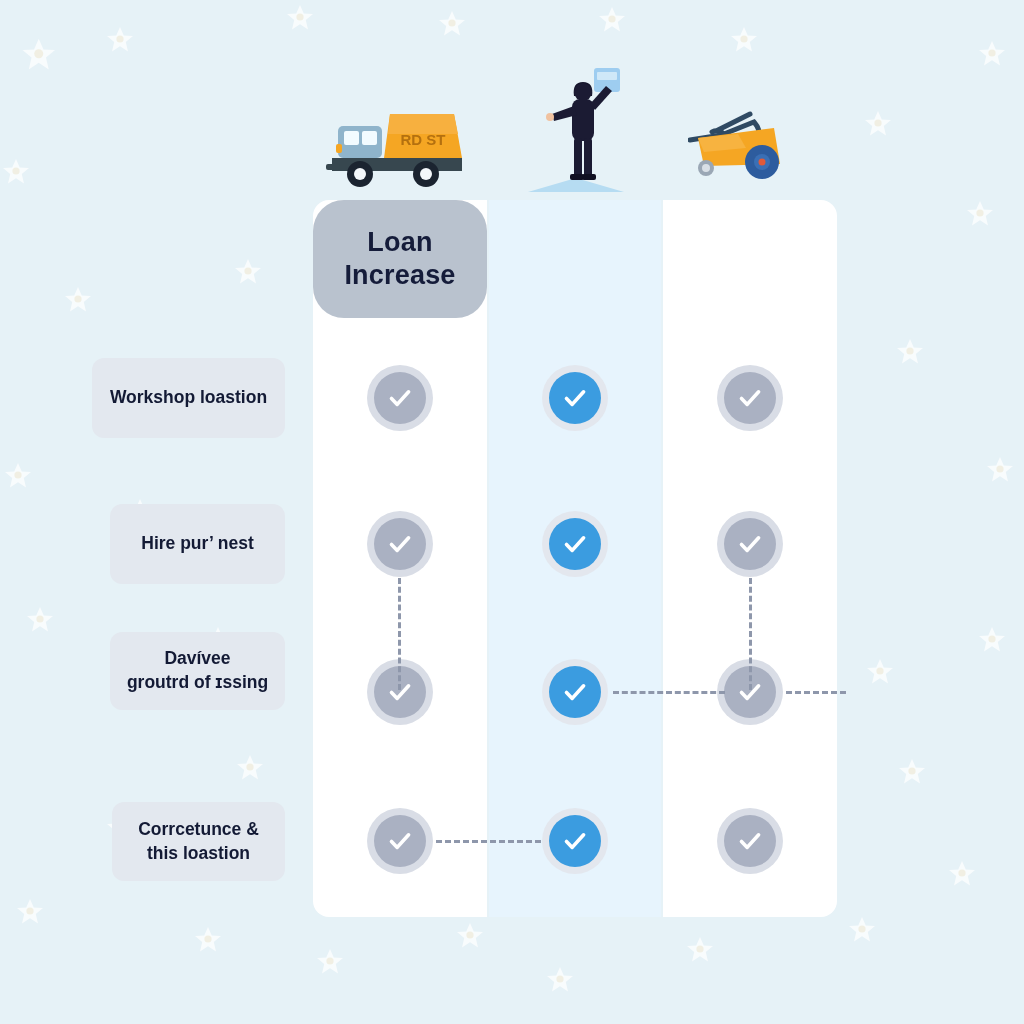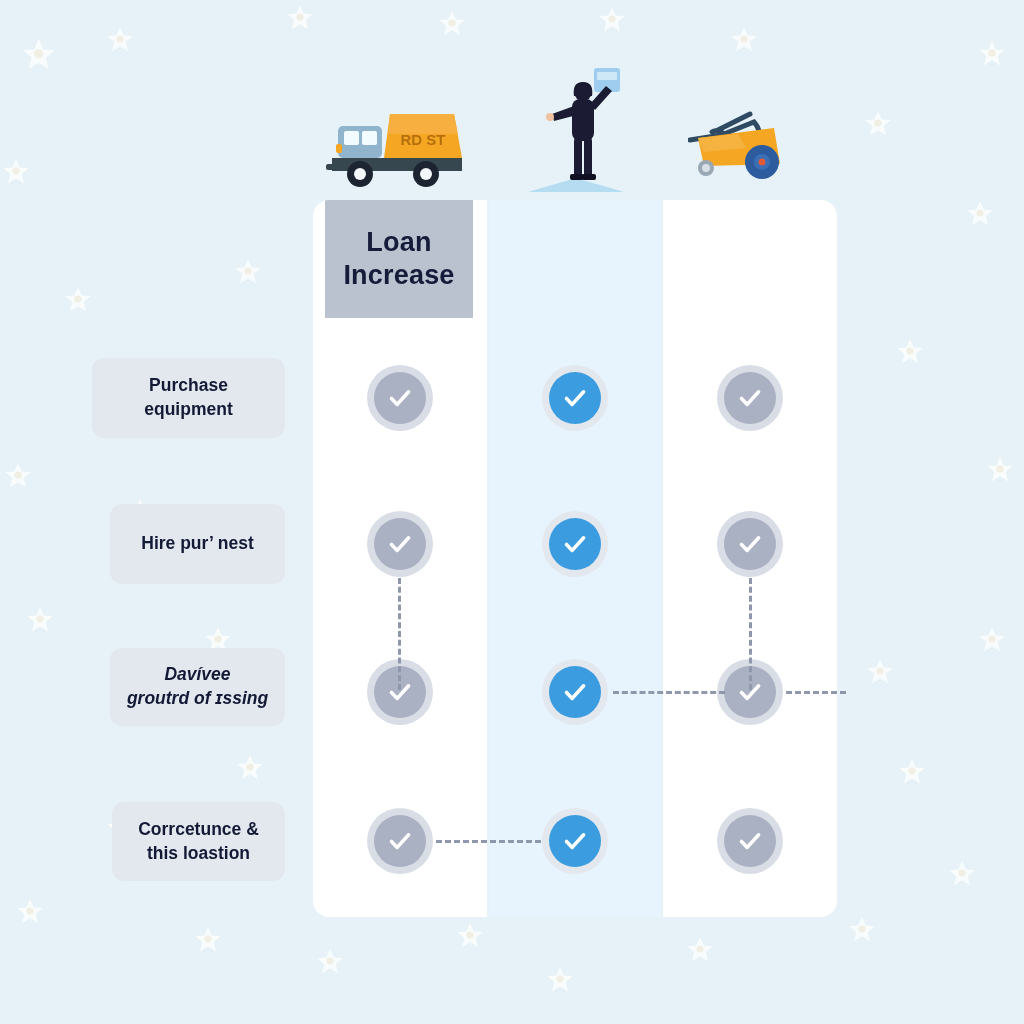--- a/index.html
+++ b/index.html
@@ -220,21 +220,21 @@
     <circle cx="74" cy="58" r="3.5" fill="#e05a3a"></circle>
     <circle cx="18" cy="64" r="8" fill="#9aa7b5"></circle>
     <circle cx="18" cy="64" r="4" fill="#d8dfe6"></circle>
   </svg>
 
   <div id="table">
     <div class="col c0"></div>
     <div class="col c1"></div>
     <div class="col c2"></div>
 
-    <div class="colhead gray" style="left:12px;width:148px;">
+    <div class="colhead gray" style="left:0;width:174px;border-radius:31px;">
       <span style="white-space:pre-line;">Loan
 Increase</span>
     </div>
   </div>
 
   <div id="checks">
       <div class="cell" style="left: 313px; top: 358px; width: 174px;">
         <span class="check off">
           <span class="ring"></span>
           <span class="disc"></span>
@@ -339,26 +339,26 @@
           <span class="disc"></span>
           <svg width="30" height="30" viewBox="0 0 30 30">
             <path d="M6.5 15.5 L12.2 21.4 L23.6 8.8" fill="none" stroke="#ffffff" stroke-width="3.6" stroke-linecap="round" stroke-linejoin="round"></path>
           </svg>
         </span>
       </div>
     </div>
 
   <div id="chips">
       <div class="chip" style="left: 92px; top: 358px; width: 193px; height: 80px;">
-        <span style="white-space: pre-line;">Purchase equipment</span>
+        <span style="white-space: pre-line;">Workshop loastion</span>
       </div>
       <div class="chip" style="left: 110px; top: 504px; width: 175px; height: 80px;">
         <span style="white-space: pre-line;">Hire pur’ nest</span>
       </div>
-      <div class="chip" style="left: 110px; top: 648px; width: 175px; height: 78px; font-style: italic;">
+      <div class="chip" style="left: 110px; top: 632px; width: 175px; height: 78px;">
         <span style="white-space: pre-line;">Davívee
 groutrd of ɪssing</span>
       </div>
       <div class="chip" style="left: 112px; top: 802px; width: 173px; height: 79px;">
         <span style="white-space: pre-line;">Corrcetunce &amp;
 this loastion</span>
       </div>
     </div>
 
   <div id="connectors">

